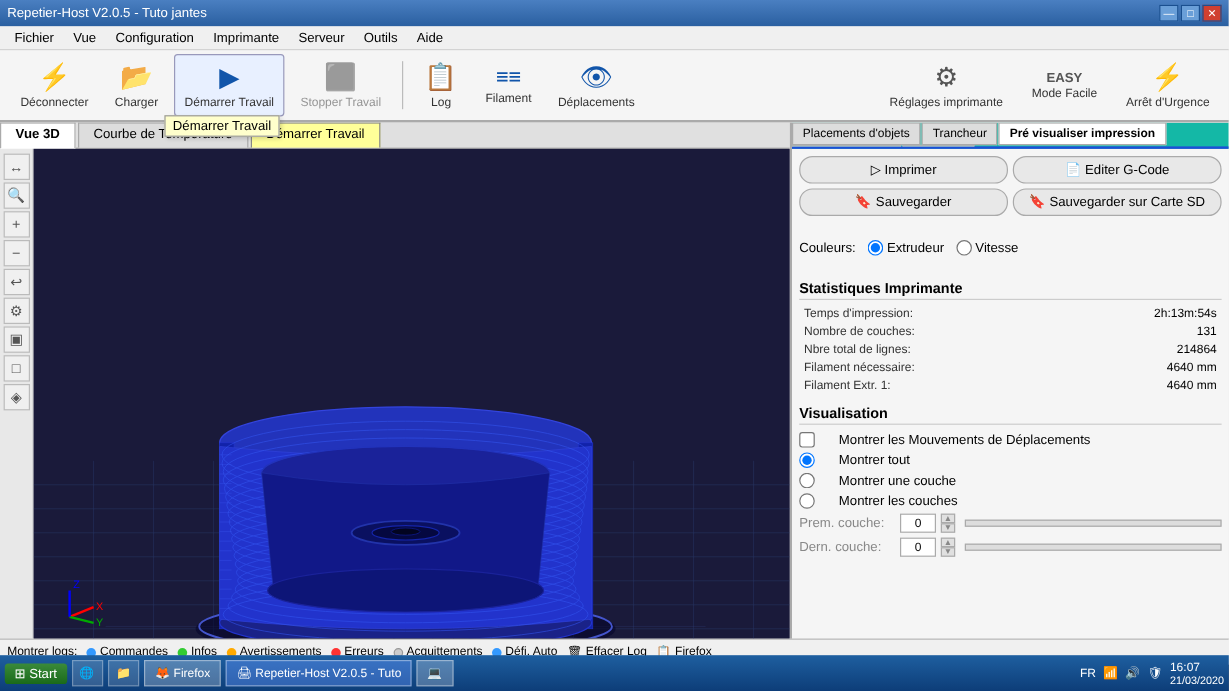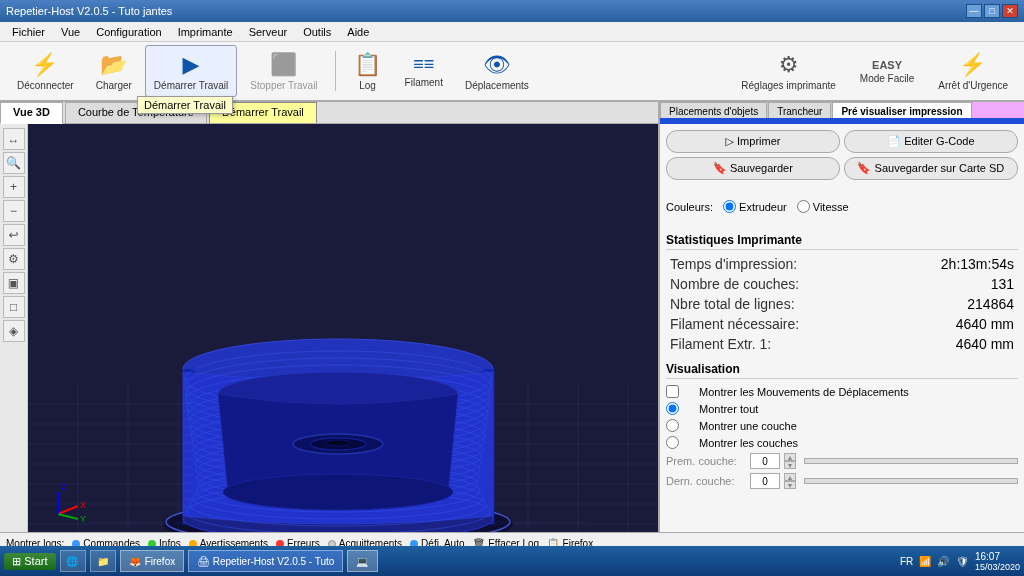--- a/index.html
+++ b/index.html
@@ -190,22 +190,22 @@
       flex: 1;
       background: #f5f5f5;
       display: flex;
       flex-direction: column;
       overflow: hidden;
     }
 
     
     #right-tabs {
       display: flex;
-      background: #f0abfc;
-      border-bottom: 6px solid #1d4ed8;
+      background: #14b8a6;
+      border-bottom: 2px solid #1d4ed8;
       flex-wrap: wrap;
       height: 22px;
       overflow: hidden;
     }
     .right-tab {
       padding: 3px 8px;
       cursor: pointer;
       border: 1px solid #aaa;
       background: #ddd;
       font-size: 10px;
@@ -264,21 +264,21 @@
       font-weight: bold;
       font-size: 12px;
       margin: 8px 0 4px 0;
       border-bottom: 1px solid #ccc;
       padding-bottom: 2px;
     }
     .stat-row {
       display: flex;
       justify-content: space-between;
       padding: 2px 4px;
-      font-size: 14px;
+      font-size: 10px;
     }
     .stat-label { color: #333; }
     .stat-value { color: #000; font-weight: 500; }
 
     
     .vis-section { margin-top: 6px; }
     .checkbox-row {
       display: flex;
       align-items: center;
       gap: 20px;
@@ -795,16 +795,16 @@
   <div class="taskbar-app">🦊 Firefox</div>
   <div class="taskbar-app" style="background:rgba(100,150,255,0.4);">🖨 Repetier-Host V2.0.5 - Tuto</div>
   <div class="taskbar-app">💻</div>
   <div class="taskbar-right">
     <span>FR</span>
     <span>📶</span>
     <span>🔊</span>
     <span>🛡</span>
     <div>
       <div>16:07</div>
-      <div style="font-size:9px;">15/03/2020</div>
+      <div style="font-size:9px;">21/03/2020</div>
     </div>
   </div>
 </div>
 
 </body></html>

